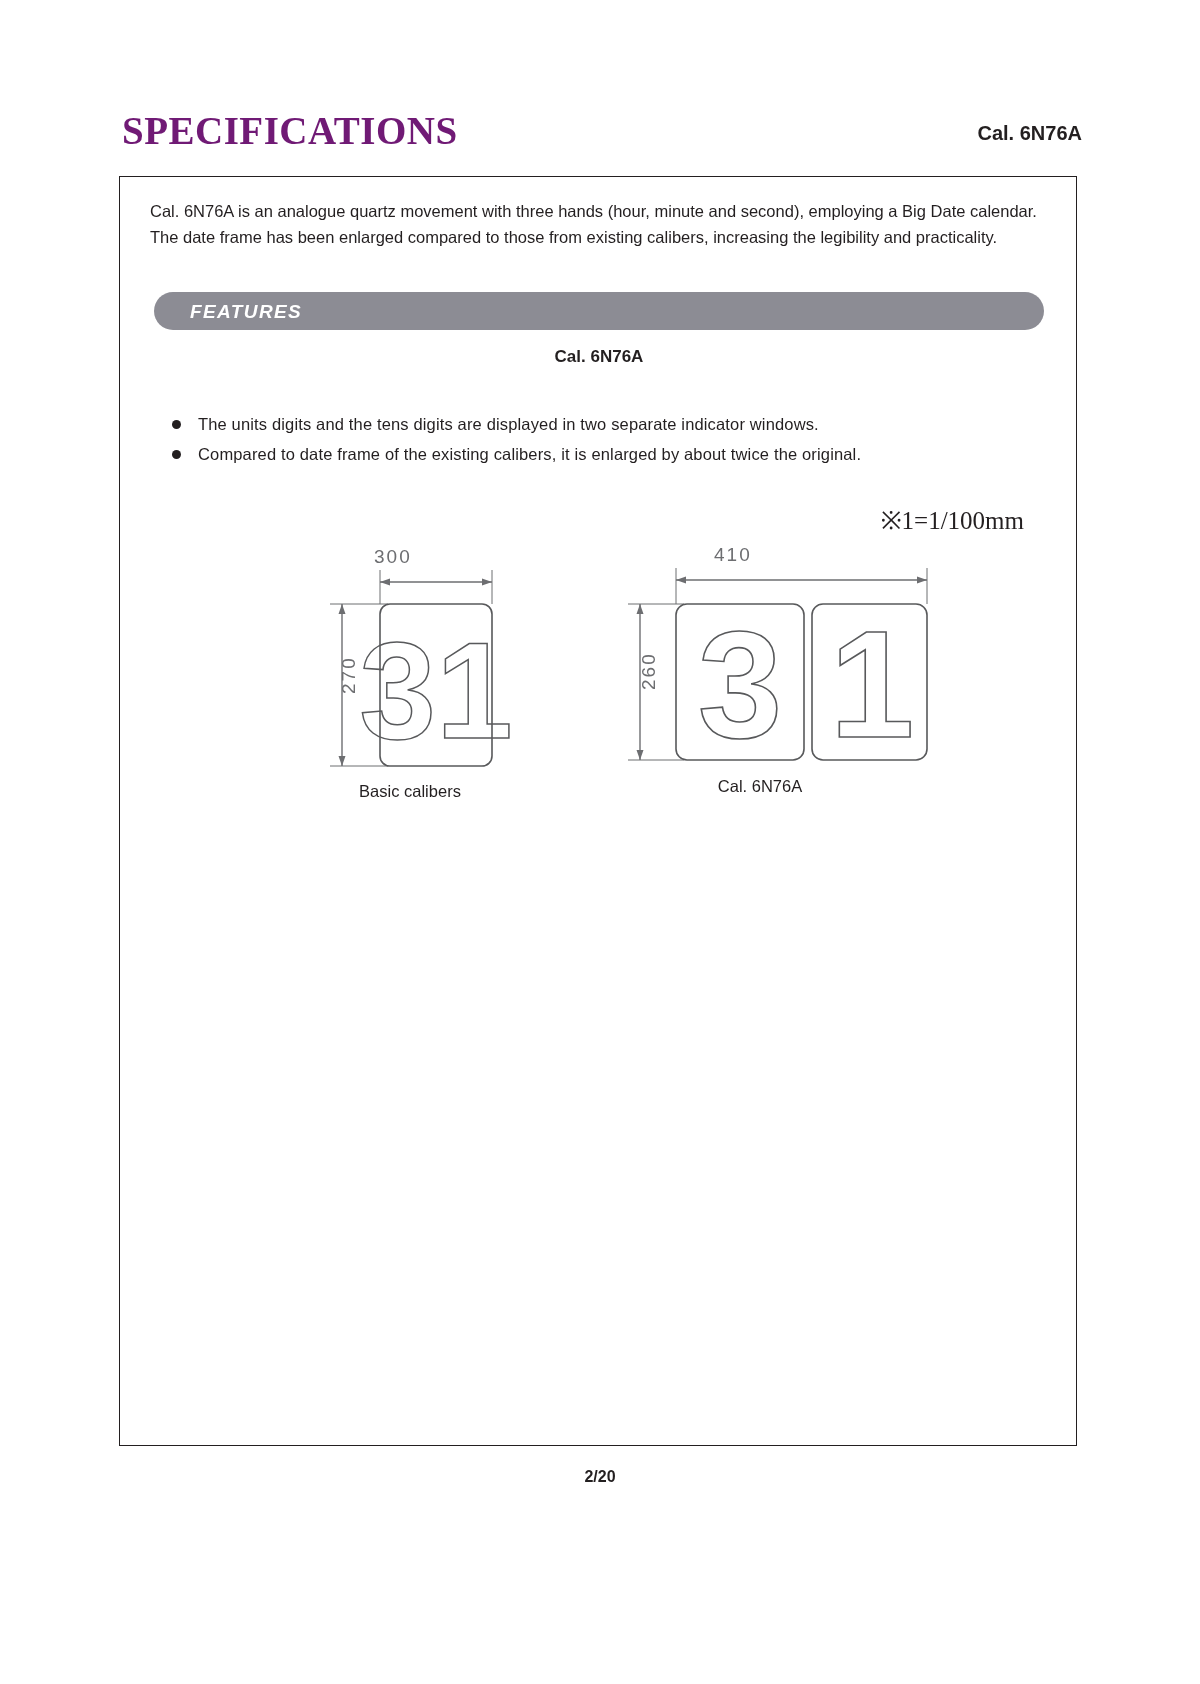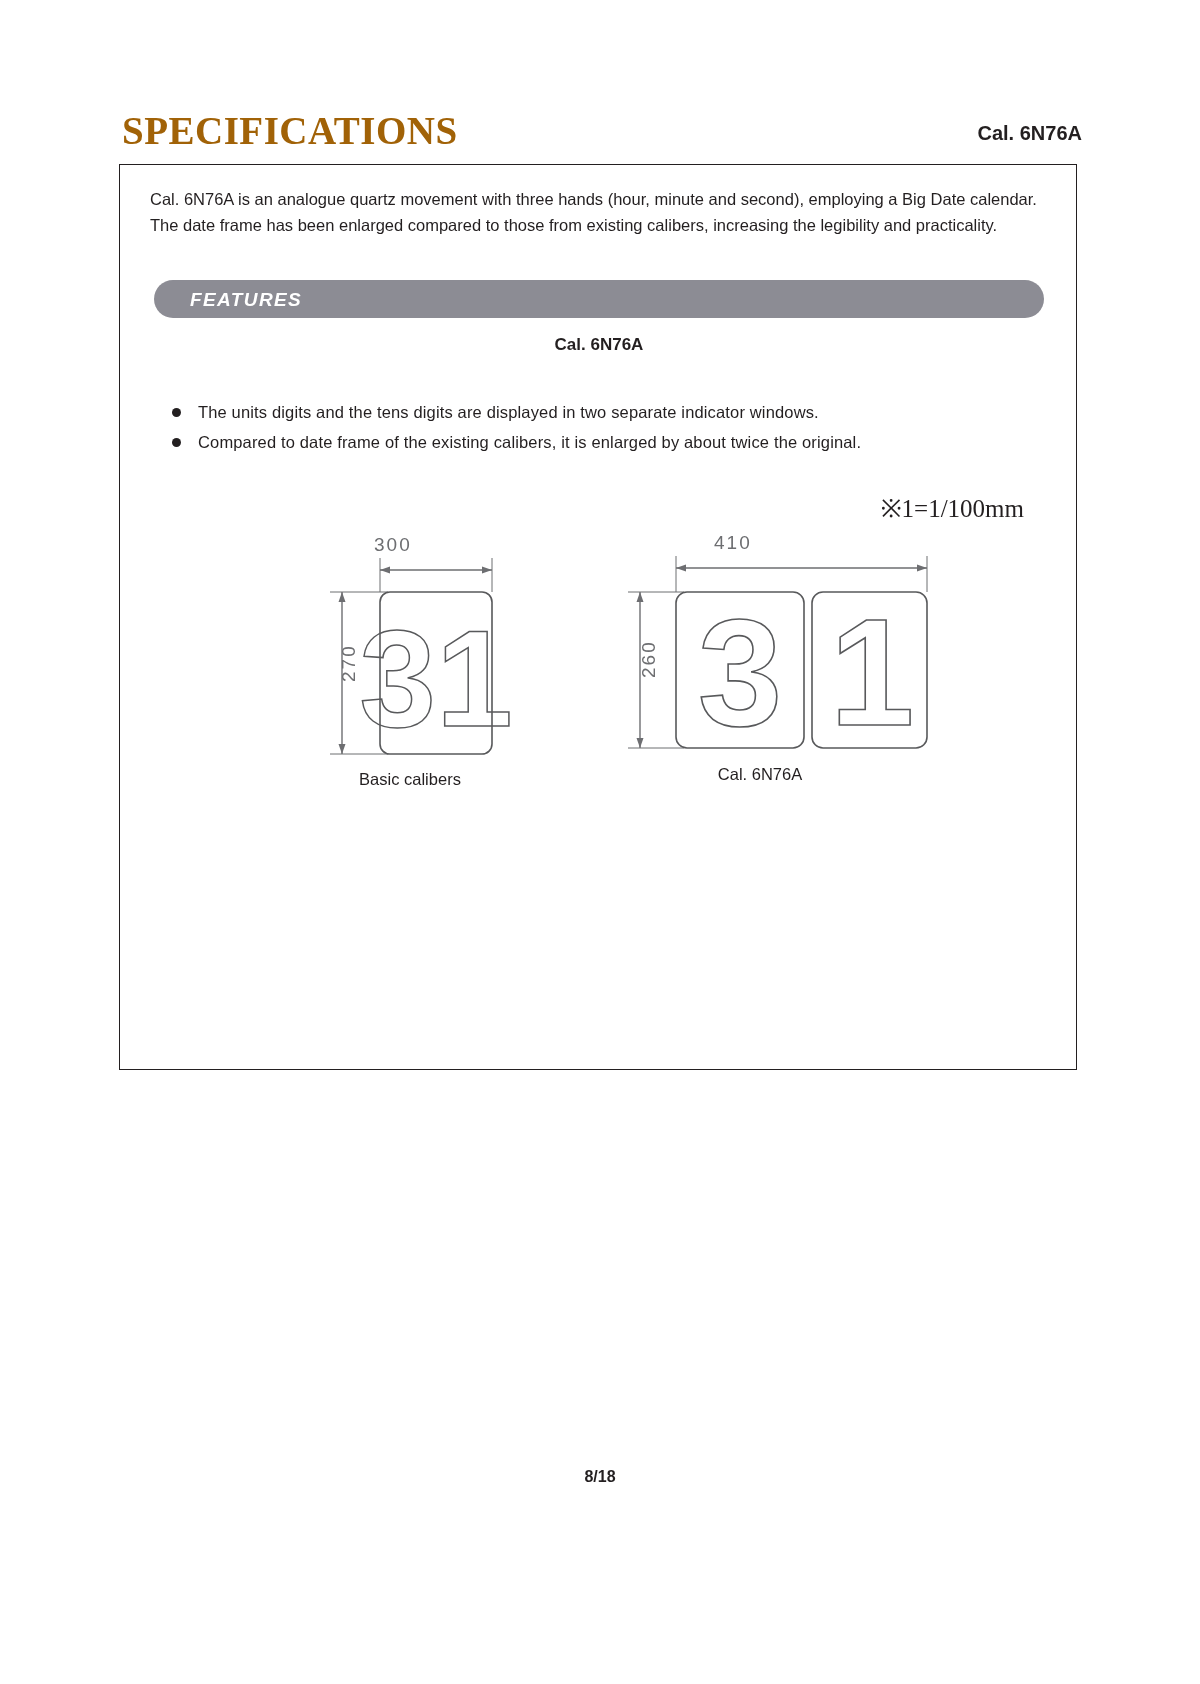--- a/index.html
+++ b/index.html
@@ -24,38 +24,38 @@
 
   
   .doc-title {
     position: absolute;
     left: 122px;
     top: 108px;
     font-family: "Liberation Serif", serif;
     font-weight: bold;
     font-size: 39px;
     letter-spacing: 0.5px;
-    color: #a16207;
+    color: #701a75;
   }
   .cal-header {
     position: absolute;
     right: 118px;
     top: 122px;
     font-size: 20px;
     font-weight: bold;
     color: #231f20;
   }
 
   
   .frame {
     position: absolute;
     left: 119px;
-    top: 164px;
+    top: 176px;
     width: 958px;
-    height: 906px;
+    height: 1270px;
     border: 1.5px solid #231f20;
     box-sizing: border-box;
   }
 
   .intro {
     position: absolute;
     left: 30px;
     top: 21px;
     width: 898px;
     font-size: 16.5px;
@@ -254,15 +254,15 @@
       </svg>
 
       <div class="dimlabel" style="left:594px; top:12px;">410</div>
       <div class="dimlabel vert" style="left:518px; top:158px;">260</div>
 
       <div class="fig-caption" style="left:530px; top:245px; width:220px;">Cal. 6N76A</div>
 
     </div>
   </div>
 
-  <div class="page-num">8/18</div>
+  <div class="page-num">2/20</div>
 
 </div>
 
 </body></html>

